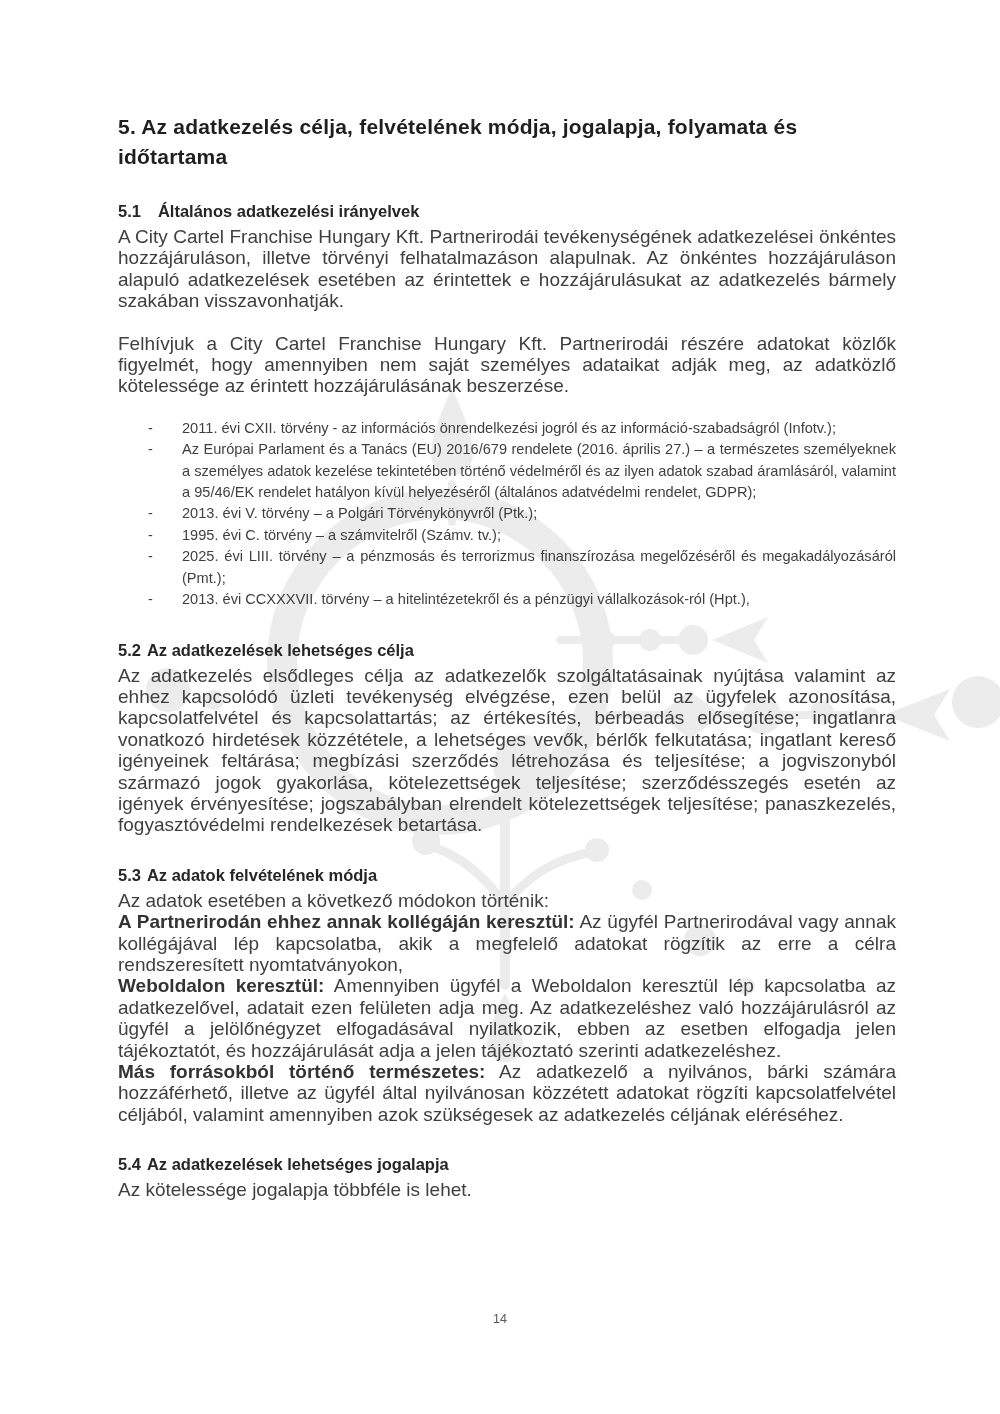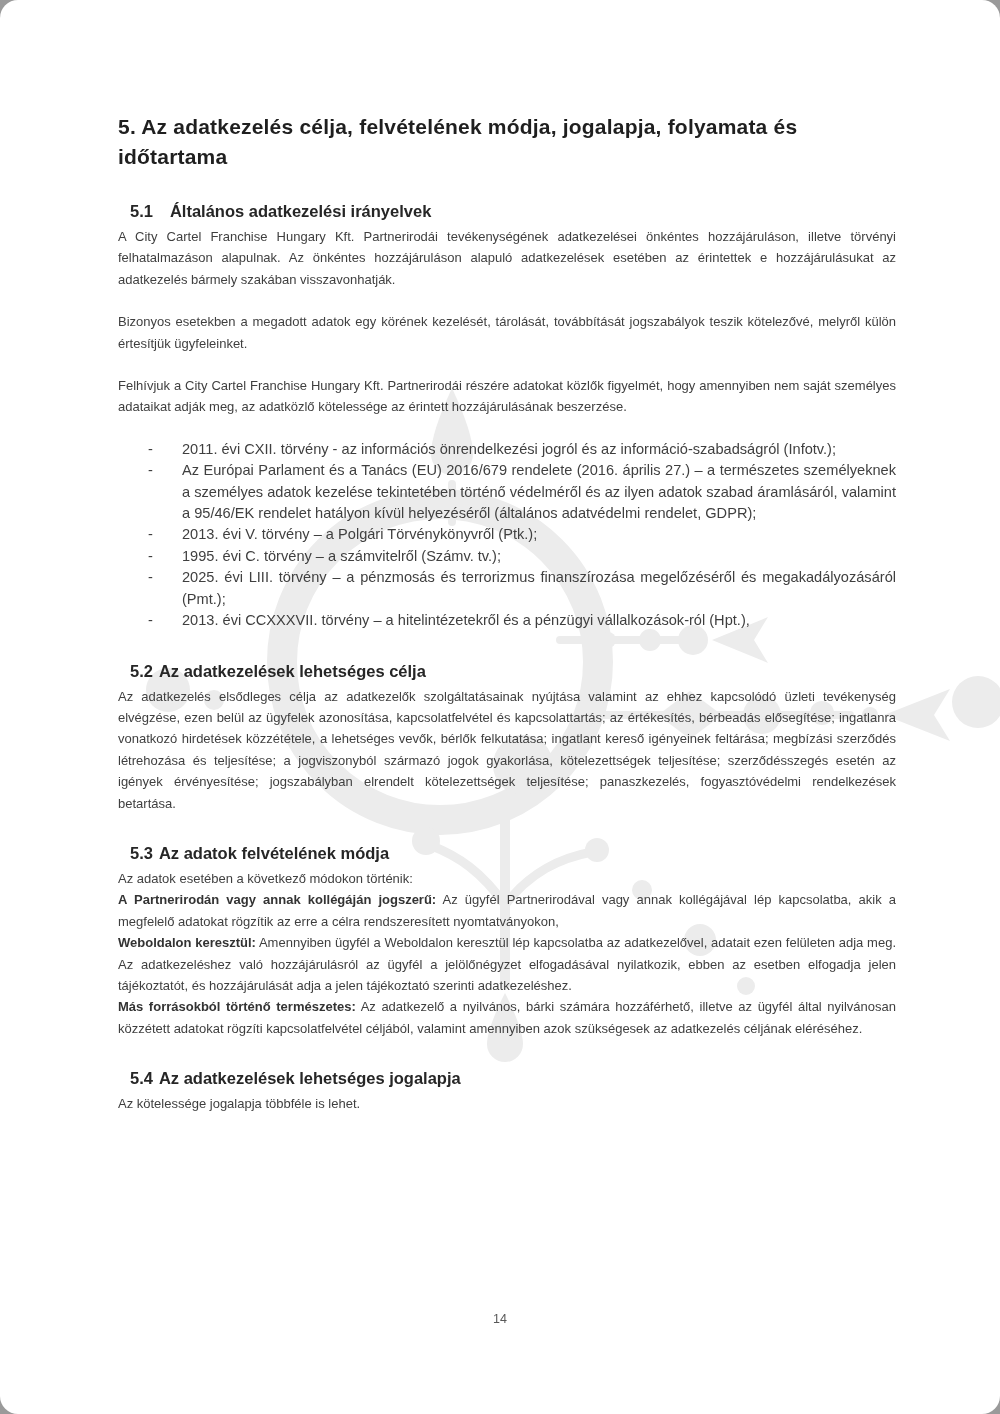--- a/index.html
+++ b/index.html
@@ -5,43 +5,42 @@
   html,body{margin:0;padding:0;background:#9a9a9a;}
   .page{
     position:relative;
     width:1000px;height:1414px;
     margin:0 auto;
     background:#ffffff;
     box-sizing:border-box;
     font-family:"Liberation Sans","DejaVu Sans",sans-serif;
     color:#3f3f3f;
     overflow:hidden;
-    border-radius:18px;
   }
   .watermark{
     position:absolute;left:0;top:0;width:1000px;height:1414px;
     z-index:0;color:#ececec;pointer-events:none;
   }
   .content{
     position:relative;z-index:1;
     padding:112px 104px 0 118px;
     box-sizing:border-box;
   }
   h1{
     font-size:21px;line-height:30px;font-weight:800;
     color:#1f1f1f;margin:0 0 26px 0;letter-spacing:.2px;
   }
   h2{
     font-size:16.5px;line-height:22px;font-weight:700;
-    color:#262626;margin:28px 0 4px 12px;
+    color:#262626;margin:28px 0 4px 0;
   }
   h2 .num{margin-right:6px;}
   h2 .num-tab{margin-right:17px;}
   p{
-    font-size:13px;line-height:21.4px;
+    font-size:19px;line-height:21.4px;
     text-align:justify;margin:0 0 21px 0;
   }
   p.tight{margin-bottom:0;}
   b{color:#333333;}
   .bullets{margin:0;padding:0;}
   .bullet{display:flex;font-size:14.6px;line-height:21.4px;padding-left:30px;}
   .bullet-marker{flex:none;width:34px;color:#3f3f3f;}
   .bullet-text{flex:1;text-align:justify;}
   .page-number{
     position:absolute;left:0;top:1312px;width:100%;
@@ -92,21 +91,20 @@
       <path d="M505 993 C517 1017 523 1034 523 1044 A18 18 0 1 1 487 1044 C487 1034 493 1017 505 993 Z"></path>
     </g>
   </svg>
 
   <div class="content">
 
     <h1>5. Az adatkezelés célja, felvételének módja, jogalapja, folyamata és időtartama</h1>
 
     <h2><span class="num num-tab">5.1</span><span>Általános adatkezelési irányelvek</span></h2>
     <p>A City Cartel Franchise Hungary Kft. Partnerirodái tevékenységének adatkezelései önkéntes hozzájáruláson, illetve törvényi felhatalmazáson alapulnak. Az önkéntes hozzájáruláson alapuló adatkezelések esetében az érintettek e hozzájárulásukat az adatkezelés bármely szakában visszavonhatják.</p>
-    <p>Bizonyos esetekben a megadott adatok egy körének kezelését, tárolását, továbbítását jogszabályok teszik kötelezővé, melyről külön értesítjük ügyfeleinket.</p>
     <p>Felhívjuk a City Cartel Franchise Hungary Kft. Partnerirodái részére adatokat közlők figyelmét, hogy amennyiben nem saját személyes adataikat adják meg, az adatközlő kötelessége az érintett hozzájárulásának beszerzése.</p>
 
     <div class="bullets">
       <div class="bullet">
           <span class="bullet-marker">-</span>
           <span class="bullet-text">2011. évi CXII. törvény - az információs önrendelkezési jogról és az információ-szabadságról (Infotv.);</span>
         </div>
       <div class="bullet">
           <span class="bullet-marker">-</span>
           <span class="bullet-text">Az Európai Parlament és a Tanács (EU) 2016/679 rendelete (2016. április 27.) – a természetes személyeknek a személyes adatok kezelése tekintetében történő védelméről és az ilyen adatok szabad áramlásáról, valamint a 95/46/EK rendelet hatályon kívül helyezéséről (általános adatvédelmi rendelet, GDPR);</span>
@@ -127,21 +125,21 @@
           <span class="bullet-marker">-</span>
           <span class="bullet-text">2013. évi CCXXXVII. törvény – a hitelintézetekről és a pénzügyi vállalkozások-ról (Hpt.),</span>
         </div>
     </div>
 
     <h2><span class="num">5.2</span><span>Az adatkezelések lehetséges célja</span></h2>
     <p class="tight">Az adatkezelés elsődleges célja az adatkezelők szolgáltatásainak nyújtása valamint az ehhez kapcsolódó üzleti tevékenység elvégzése, ezen belül az ügyfelek azonosítása, kapcsolatfelvétel és kapcsolattartás; az értékesítés, bérbeadás elősegítése; ingatlanra vonatkozó hirdetések közzététele, a lehetséges vevők, bérlők felkutatása; ingatlant kereső igényeinek feltárása; megbízási szerződés létrehozása és teljesítése; a jogviszonyból származó jogok gyakorlása, kötelezettségek teljesítése; szerződésszegés esetén az igények érvényesítése; jogszabályban elrendelt kötelezettségek teljesítése; panaszkezelés, fogyasztóvédelmi rendelkezések betartása.</p>
 
     <h2><span class="num">5.3</span><span>Az adatok felvételének módja</span></h2>
     <p class="tight">Az adatok esetében a következő módokon történik:</p>
-    <p class="tight"><b>A Partnerirodán vagy annak kollégáján jogszerű:</b><span> Az ügyfél Partnerirodával vagy annak kollégájával lép kapcsolatba, akik a megfelelő adatokat rögzítik az erre a célra rendszeresített nyomtatványokon,</span></p>
+    <p class="tight"><b>A Partnerirodán ehhez annak kollégáján keresztül:</b><span> Az ügyfél Partnerirodával vagy annak kollégájával lép kapcsolatba, akik a megfelelő adatokat rögzítik az erre a célra rendszeresített nyomtatványokon,</span></p>
     <p class="tight"><b>Weboldalon keresztül:</b><span> Amennyiben ügyfél a Weboldalon keresztül lép kapcsolatba az adatkezelővel, adatait ezen felületen adja meg. Az adatkezeléshez való hozzájárulásról az ügyfél a jelölőnégyzet elfogadásával nyilatkozik, ebben az esetben elfogadja jelen tájékoztatót, és hozzájárulását adja a jelen tájékoztató szerinti adatkezeléshez.</span></p>
     <p class="tight"><b>Más forrásokból történő természetes:</b><span> Az adatkezelő a nyilvános, bárki számára hozzáférhető, illetve az ügyfél által nyilvánosan közzétett adatokat rögzíti kapcsolatfelvétel céljából, valamint amennyiben azok szükségesek az adatkezelés céljának eléréséhez.</span></p>
 
     <h2><span class="num">5.4</span><span>Az adatkezelések lehetséges jogalapja</span></h2>
     <p class="tight">Az kötelessége jogalapja többféle is lehet.</p>
 
   </div>
 
   <div class="page-number">14</div>
 </div>

